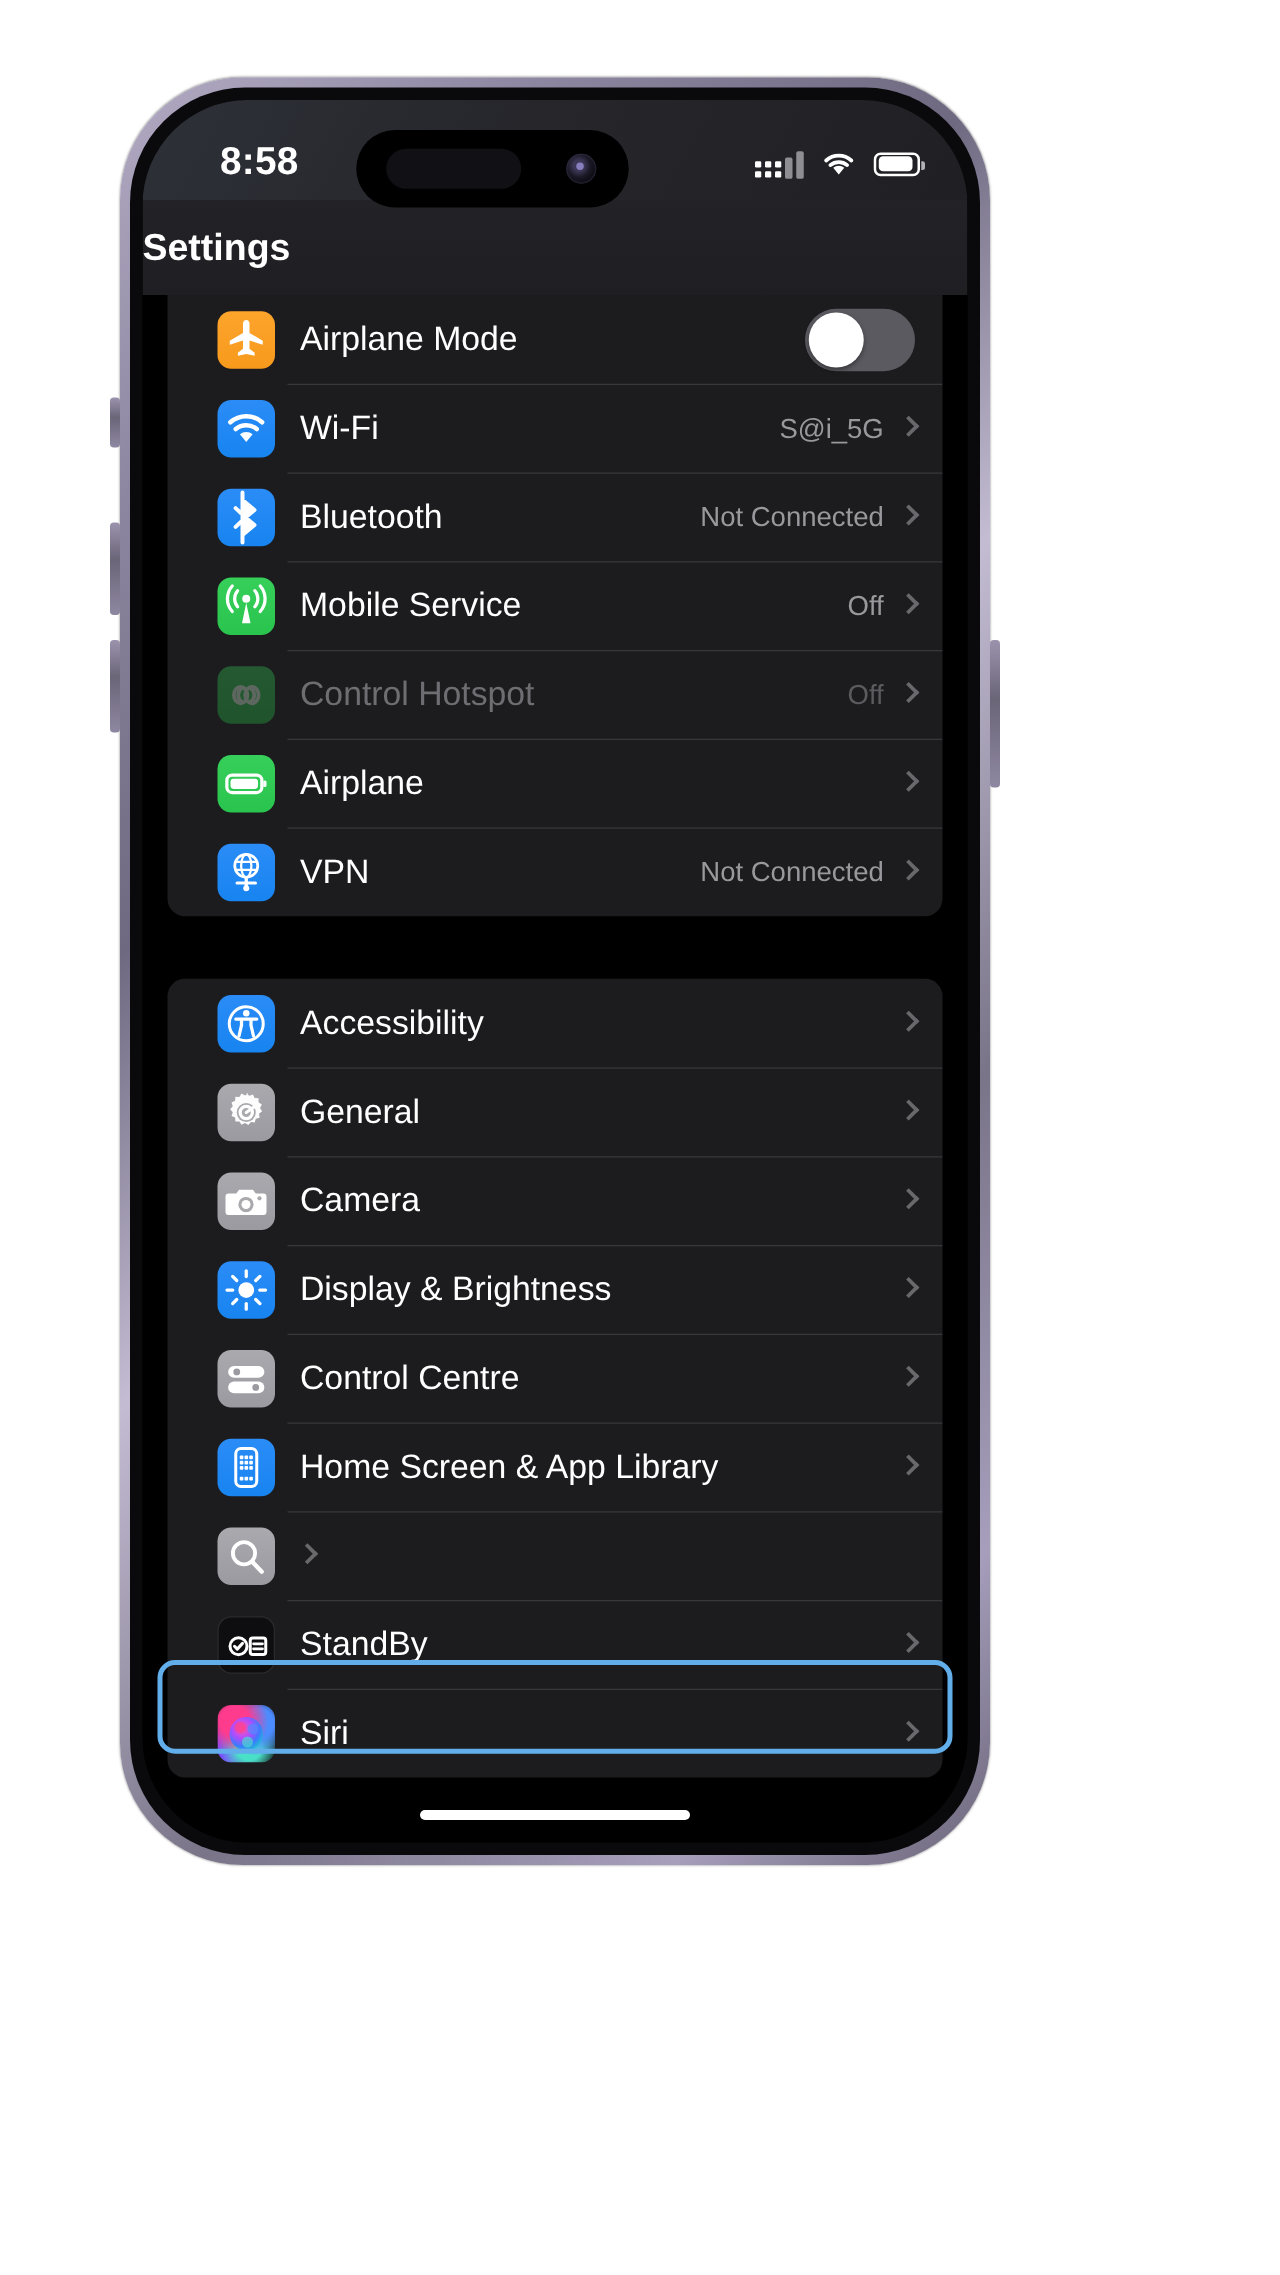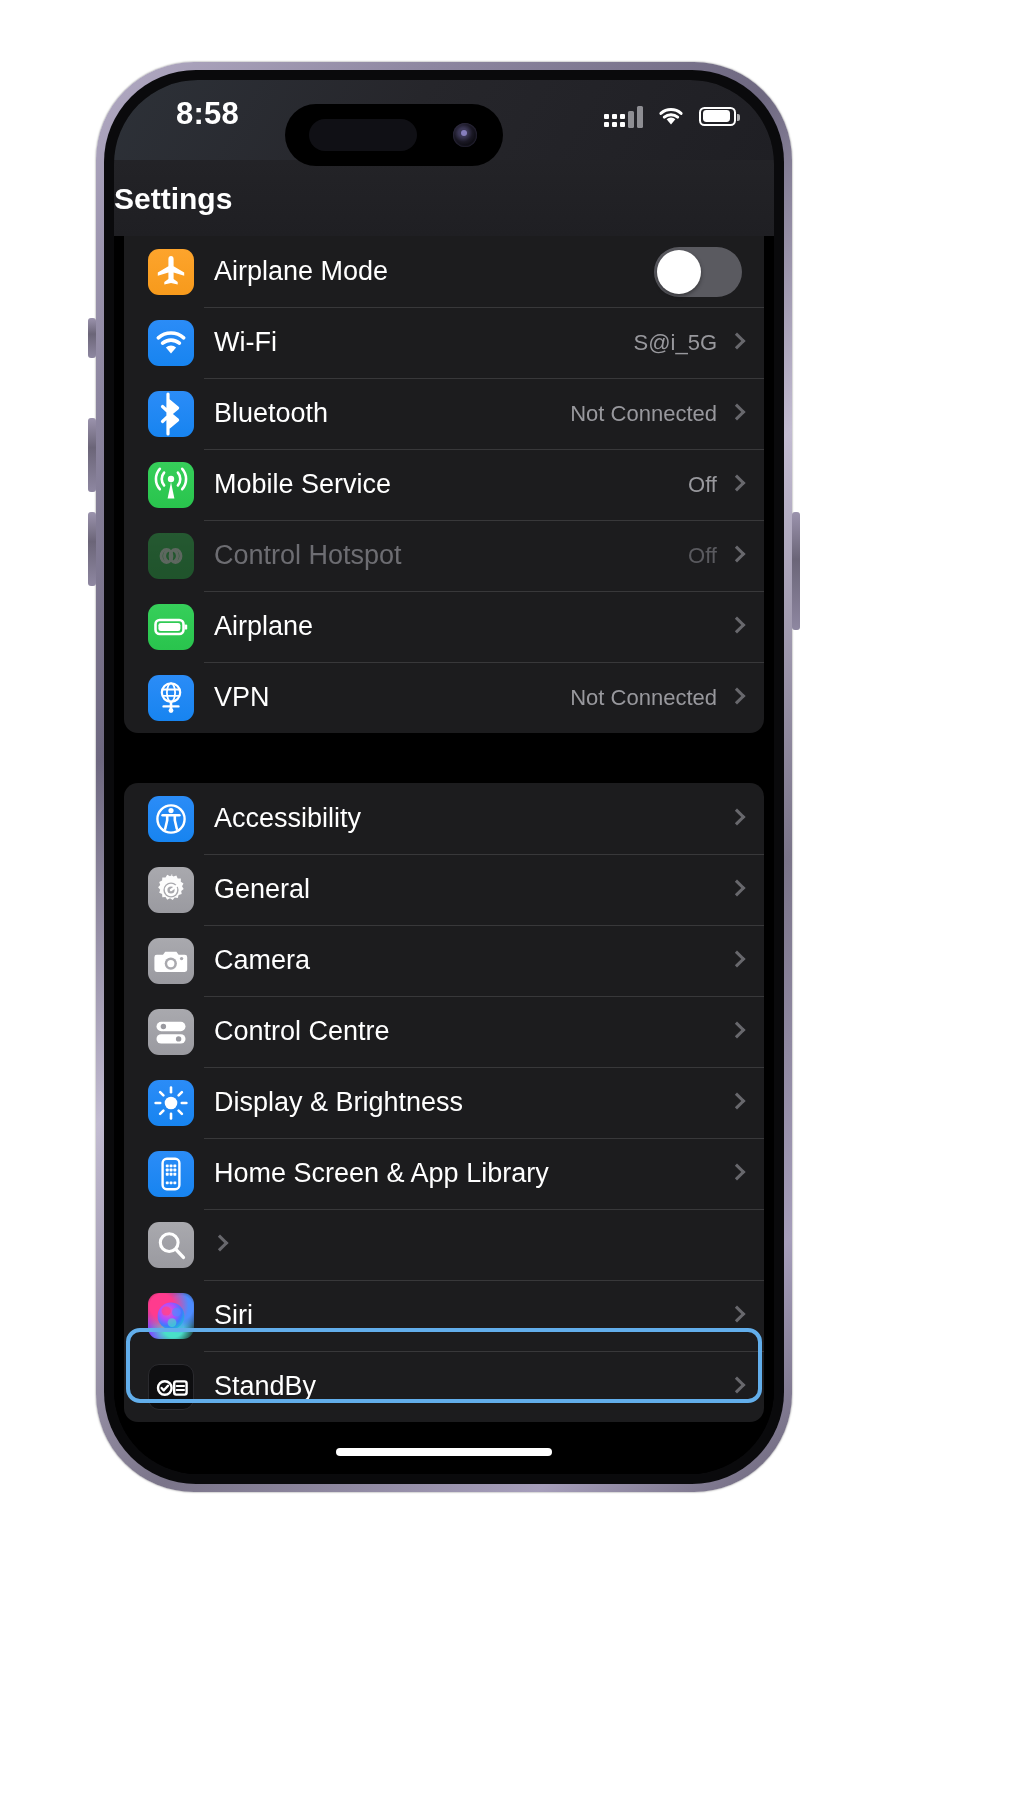--- a/index.html
+++ b/index.html
@@ -38,21 +38,21 @@
     position:absolute; border-radius:3px;
     background:linear-gradient(180deg,#9b93ad,#6b6578 40%,#8e87a1);
   }
   .btn-silent { left:88px; top:318px;  width:8px;  height:40px; }
   .btn-vol-up { left:88px; top:418px;  width:8px;  height:74px; }
   .btn-vol-dn { left:88px; top:512px;  width:8px;  height:74px; }
   .btn-wake   { left:792px; top:512px; width:8px;  height:118px; }
 
   
   .statusbar {
-    position:absolute; left:0; top:15px; width:660px; height:48px;
+    position:absolute; left:0; top:30px; width:660px; height:48px;
     z-index:6;
   }
   .status-time {
     position:absolute; left:62px; top:1px;
     font-size:31px; font-weight:bold; color:#ffffff;
     letter-spacing:0.2px;
   }
   .status-right {
     position:absolute; right:38px; top:6px;
     display:flex; align-items:center; gap:13px; height:30px;
@@ -120,22 +120,23 @@
   }
 
   
   .content {
     position:absolute; left:0; top:156px; width:660px; bottom:0;
     background:#000000; z-index:2;
   }
   .group {
     background:#1c1c1e;
     border-radius:14px;
-    margin:0 10px;
+    margin:0 20px;
     overflow:hidden;
+    padding-left:16px;
   }
   .group.first { border-radius:0 0 14px 14px; margin-top:0; }
   .group-gap { height:50px; }
 
   .row {
     position:relative;
     display:flex; align-items:center;
     height:71px;
     padding-left:24px; padding-right:22px;
   }
@@ -418,52 +419,52 @@
                     <circle cx="22.8" cy="25.6" r="6.1" fill="#a9a9ae"></circle>
                     <circle cx="22.8" cy="25.6" r="3.6" fill="#fff"></circle>
                     <circle cx="33.6" cy="20.6" r="1.7" fill="#a9a9ae"></circle>
                   </svg>
                 </div>
               </div>
               <div class="row-label">Camera</div>
               <div class="chev"></div>
             </div>
             <div class="row">
-              <div class="row-icon ic-gray">
-                <div class="glyph">
-                  <svg viewBox="0 0 46 46">
-                    <rect x="8.5" y="12.8" width="29" height="9.4" rx="4.7" fill="#fff"></rect>
-                    <circle cx="15.4" cy="17.5" r="2.7" fill="#9a9aa0"></circle>
-                    <rect x="8.5" y="25.2" width="29" height="9.4" rx="4.7" fill="#fff"></rect>
-                    <circle cx="30.6" cy="29.9" r="2.7" fill="#9a9aa0"></circle>
-                  </svg>
-                </div>
-              </div>
-              <div class="row-label">Control Centre</div>
-              <div class="chev"></div>
-            </div>
-            <div class="row">
               <div class="row-icon ic-blue">
                 <div class="glyph">
                   <svg viewBox="0 0 46 46">
                     <circle cx="23" cy="23" r="6.3" fill="#fff"></circle>
                     <g stroke="#fff" stroke-width="2.6" stroke-linecap="round">
                       <path d="M23 7.6 v4.6"></path>
                       <path d="M23 33.8 v4.6"></path>
                       <path d="M7.6 23 h4.6"></path>
                       <path d="M33.8 23 h4.6"></path>
                       <path d="M12.1 12.1 l3.3 3.3"></path>
                       <path d="M30.6 30.6 l3.3 3.3"></path>
                       <path d="M33.9 12.1 l-3.3 3.3"></path>
                       <path d="M15.4 30.6 l-3.3 3.3"></path>
                     </g>
                   </svg>
                 </div>
               </div>
               <div class="row-label">Display &amp; Brightness</div>
+              <div class="chev"></div>
+            </div>
+            <div class="row">
+              <div class="row-icon ic-gray">
+                <div class="glyph">
+                  <svg viewBox="0 0 46 46">
+                    <rect x="8.5" y="12.8" width="29" height="9.4" rx="4.7" fill="#fff"></rect>
+                    <circle cx="15.4" cy="17.5" r="2.7" fill="#9a9aa0"></circle>
+                    <rect x="8.5" y="25.2" width="29" height="9.4" rx="4.7" fill="#fff"></rect>
+                    <circle cx="30.6" cy="29.9" r="2.7" fill="#9a9aa0"></circle>
+                  </svg>
+                </div>
+              </div>
+              <div class="row-label">Control Centre</div>
               <div class="chev"></div>
             </div>
             <div class="row">
               <div class="row-icon ic-blue">
                 <div class="glyph">
                   <svg viewBox="0 0 46 46">
                     <rect x="14.6" y="7.8" width="16.8" height="30.4" rx="4.2" stroke="#fff" stroke-width="2.4" fill="none"></rect>
                     <g fill="#fff">
                       <rect x="17.8" y="13.4" width="2.9" height="2.9" rx=".7"></rect>
                       <rect x="21.6" y="13.4" width="2.9" height="2.9" rx=".7"></rect>
@@ -489,20 +490,34 @@
                 <div class="glyph">
                   <svg viewBox="0 0 46 46">
                     <circle cx="21.2" cy="20.6" r="8.9" stroke="#fff" stroke-width="3.1" fill="none"></circle>
                     <path d="M27.6 27.2 L35.4 35.4" stroke="#fff" stroke-width="3.4" stroke-linecap="round"></path>
                   </svg>
                 </div>
               </div>
               <div class="chev"></div>
             </div>
             <div class="row">
+              <div class="row-icon ic-dark">
+                <div class="glyph">
+                  <svg viewBox="0 0 46 46">
+                    <circle cx="15.8" cy="23" r="6.8" stroke="#fff" stroke-width="2.4" fill="none"></circle>
+                    <path d="M12.6 23 l2.2 2.3 4.2-4.6" stroke="#fff" stroke-width="2.4" fill="none" stroke-linecap="round" stroke-linejoin="round"></path>
+                    <rect x="25.2" y="16.4" width="12.4" height="13.2" rx="2" stroke="#fff" stroke-width="2.4" fill="none"></rect>
+                    <path d="M27.8 21 h7.2 M27.8 25 h7.2" stroke="#fff" stroke-width="2.2" stroke-linecap="round"></path>
+                  </svg>
+                </div>
+              </div>
+              <div class="row-label">StandBy</div>
+              <div class="chev"></div>
+            </div>
+            <div class="row">
               <div class="row-icon ic-siri">
                 <div class="glyph">
                   <svg viewBox="0 0 46 46">
                     <defs>
                       <radialGradient id="sg" cx="38%" cy="34%" r="78%">
                         <stop offset="0%" stop-color="#ff57a8"></stop>
                         <stop offset="38%" stop-color="#b14bff"></stop>
                         <stop offset="68%" stop-color="#3b7bff"></stop>
                         <stop offset="100%" stop-color="#17d8c3"></stop>
                       </radialGradient>
@@ -510,34 +525,20 @@
                     <circle cx="23" cy="23" r="13.4" fill="url(#sg)"></circle>
                     <circle cx="18.2" cy="18" r="4.6" fill="#ff3f8e" opacity=".75"></circle>
                     <circle cx="28.4" cy="19.2" r="4.4" fill="#4d8cff" opacity=".7"></circle>
                     <circle cx="24" cy="29.6" r="4.4" fill="#49e0c8" opacity=".65"></circle>
                   </svg>
                 </div>
               </div>
               <div class="row-label">Siri</div>
               <div class="chev"></div>
             </div>
-            <div class="row">
-              <div class="row-icon ic-dark">
-                <div class="glyph">
-                  <svg viewBox="0 0 46 46">
-                    <circle cx="15.8" cy="23" r="6.8" stroke="#fff" stroke-width="2.4" fill="none"></circle>
-                    <path d="M12.6 23 l2.2 2.3 4.2-4.6" stroke="#fff" stroke-width="2.4" fill="none" stroke-linecap="round" stroke-linejoin="round"></path>
-                    <rect x="25.2" y="16.4" width="12.4" height="13.2" rx="2" stroke="#fff" stroke-width="2.4" fill="none"></rect>
-                    <path d="M27.8 21 h7.2 M27.8 25 h7.2" stroke="#fff" stroke-width="2.2" stroke-linecap="round"></path>
-                  </svg>
-                </div>
-              </div>
-              <div class="row-label">StandBy</div>
-              <div class="chev"></div>
-            </div>
           </div>
         </div>
     <div class="highlight-ring" style="top: 1092px; height: 75px;"></div>
       </div>
 
     <div class="home-ind"></div>
   </div>
 </div>
 
 </body></html>

